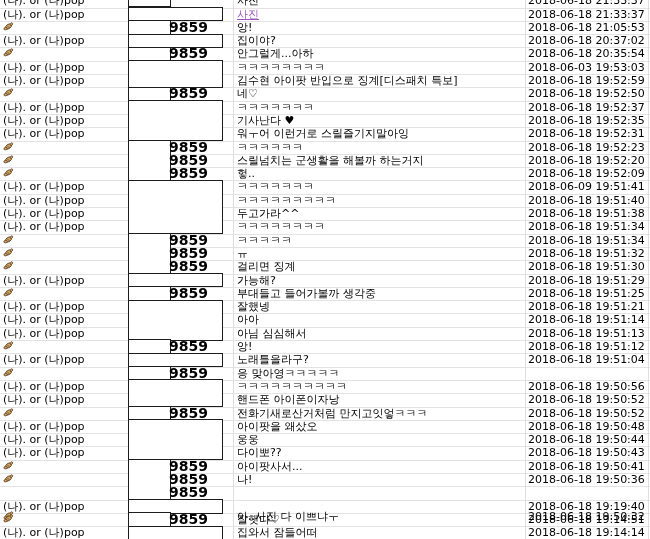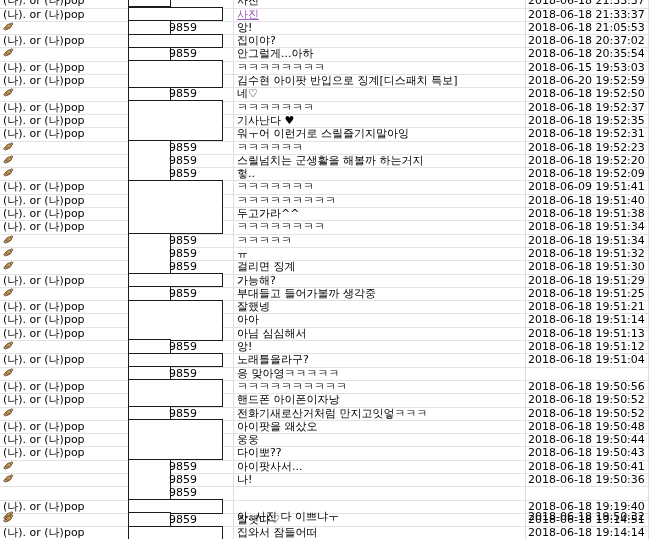--- a/index.html
+++ b/index.html
@@ -8,21 +8,21 @@
     font-family:"DejaVu Sans",sans-serif;font-size:11px;color:#000;
   }
   .hline{position:absolute;left:0;width:650px;height:1px;background:#e4e2e7;}
   .vline{position:absolute;top:0;width:1px;height:539px;background:#dddde2;}
   .row{position:absolute;left:0;width:650px;height:13.3px;line-height:13.3px;white-space:nowrap;}
   .sender{position:absolute;left:3px;top:0;width:124px;overflow:hidden;letter-spacing:0px;}
   .msg{position:absolute;left:237px;top:0;width:286px;overflow:hidden;}
   .msg.link{color:#9f58bf;text-decoration:underline;cursor:pointer;}
   .time{position:absolute;left:528px;top:0;width:120px;}
   .rbox{position:absolute;background:#ffffff;border:1.4px solid #1c1c1c;box-sizing:border-box;}
-  .idfrag{position:absolute;left:169px;width:34px;height:13.3px;line-height:13.3px;font-size:11px;}
+  .idfrag{position:absolute;left:169px;width:34px;height:13.3px;line-height:13.3px;font-size:14px;font-weight:bold;}
   .emoji{display:inline-block;vertical-align:-1px;}
 </style>
 </head>
 <body>
 
 <div class="screen">
   <div id="grid-layer">
       <div class="hline" style="top: 7.5px;"></div>
       <div class="hline" style="top: 20.8px;"></div>
       <div class="hline" style="top: 34.1px;"></div>
@@ -103,26 +103,26 @@
       <ellipse cx="8.4" cy="3.2" rx="1.5" ry="1.1" transform="rotate(-55 8.4 3.2)"></ellipse>
       <path d="M4 4.5 L6.5 7" fill="none"></path>
     </g>
   </svg></span>
     <span class="msg">안그럴게...아하</span>
     <span class="time">2018-06-18 20:35:54</span>
   </div>
       <div class="row" style="top: 60.7px;">
     <span class="sender">(나). or (나)pop</span>
     <span class="msg">ㅋㅋㅋㅋㅋㅋㅋㅋ</span>
-    <span class="time">2018-06-15 19:53:03</span>
+    <span class="time">2018-06-03 19:53:03</span>
   </div>
       <div class="row" style="top: 74px;">
     <span class="sender">(나). or (나)pop</span>
     <span class="msg">김수현 아이팟 반입으로 징계[디스패치 특보]</span>
-    <span class="time">2018-06-20 19:52:59</span>
+    <span class="time">2018-06-18 19:52:59</span>
   </div>
       <div class="row" style="top: 87.3px;">
     <span class="sender"><svg class="emoji" width="11" height="11" viewBox="0 0 11 11">
     <g stroke="#4a3826" stroke-width="0.7" fill="#d9a45e">
       <ellipse cx="5.5" cy="5.5" rx="3.1" ry="2.2" transform="rotate(-35 5.5 5.5)"></ellipse>
       <ellipse cx="2.6" cy="7.6" rx="1.7" ry="1.3" transform="rotate(-15 2.6 7.6)"></ellipse>
       <ellipse cx="8.4" cy="3.2" rx="1.5" ry="1.1" transform="rotate(-55 8.4 3.2)"></ellipse>
       <path d="M4 4.5 L6.5 7" fill="none"></path>
     </g>
   </svg></span>

